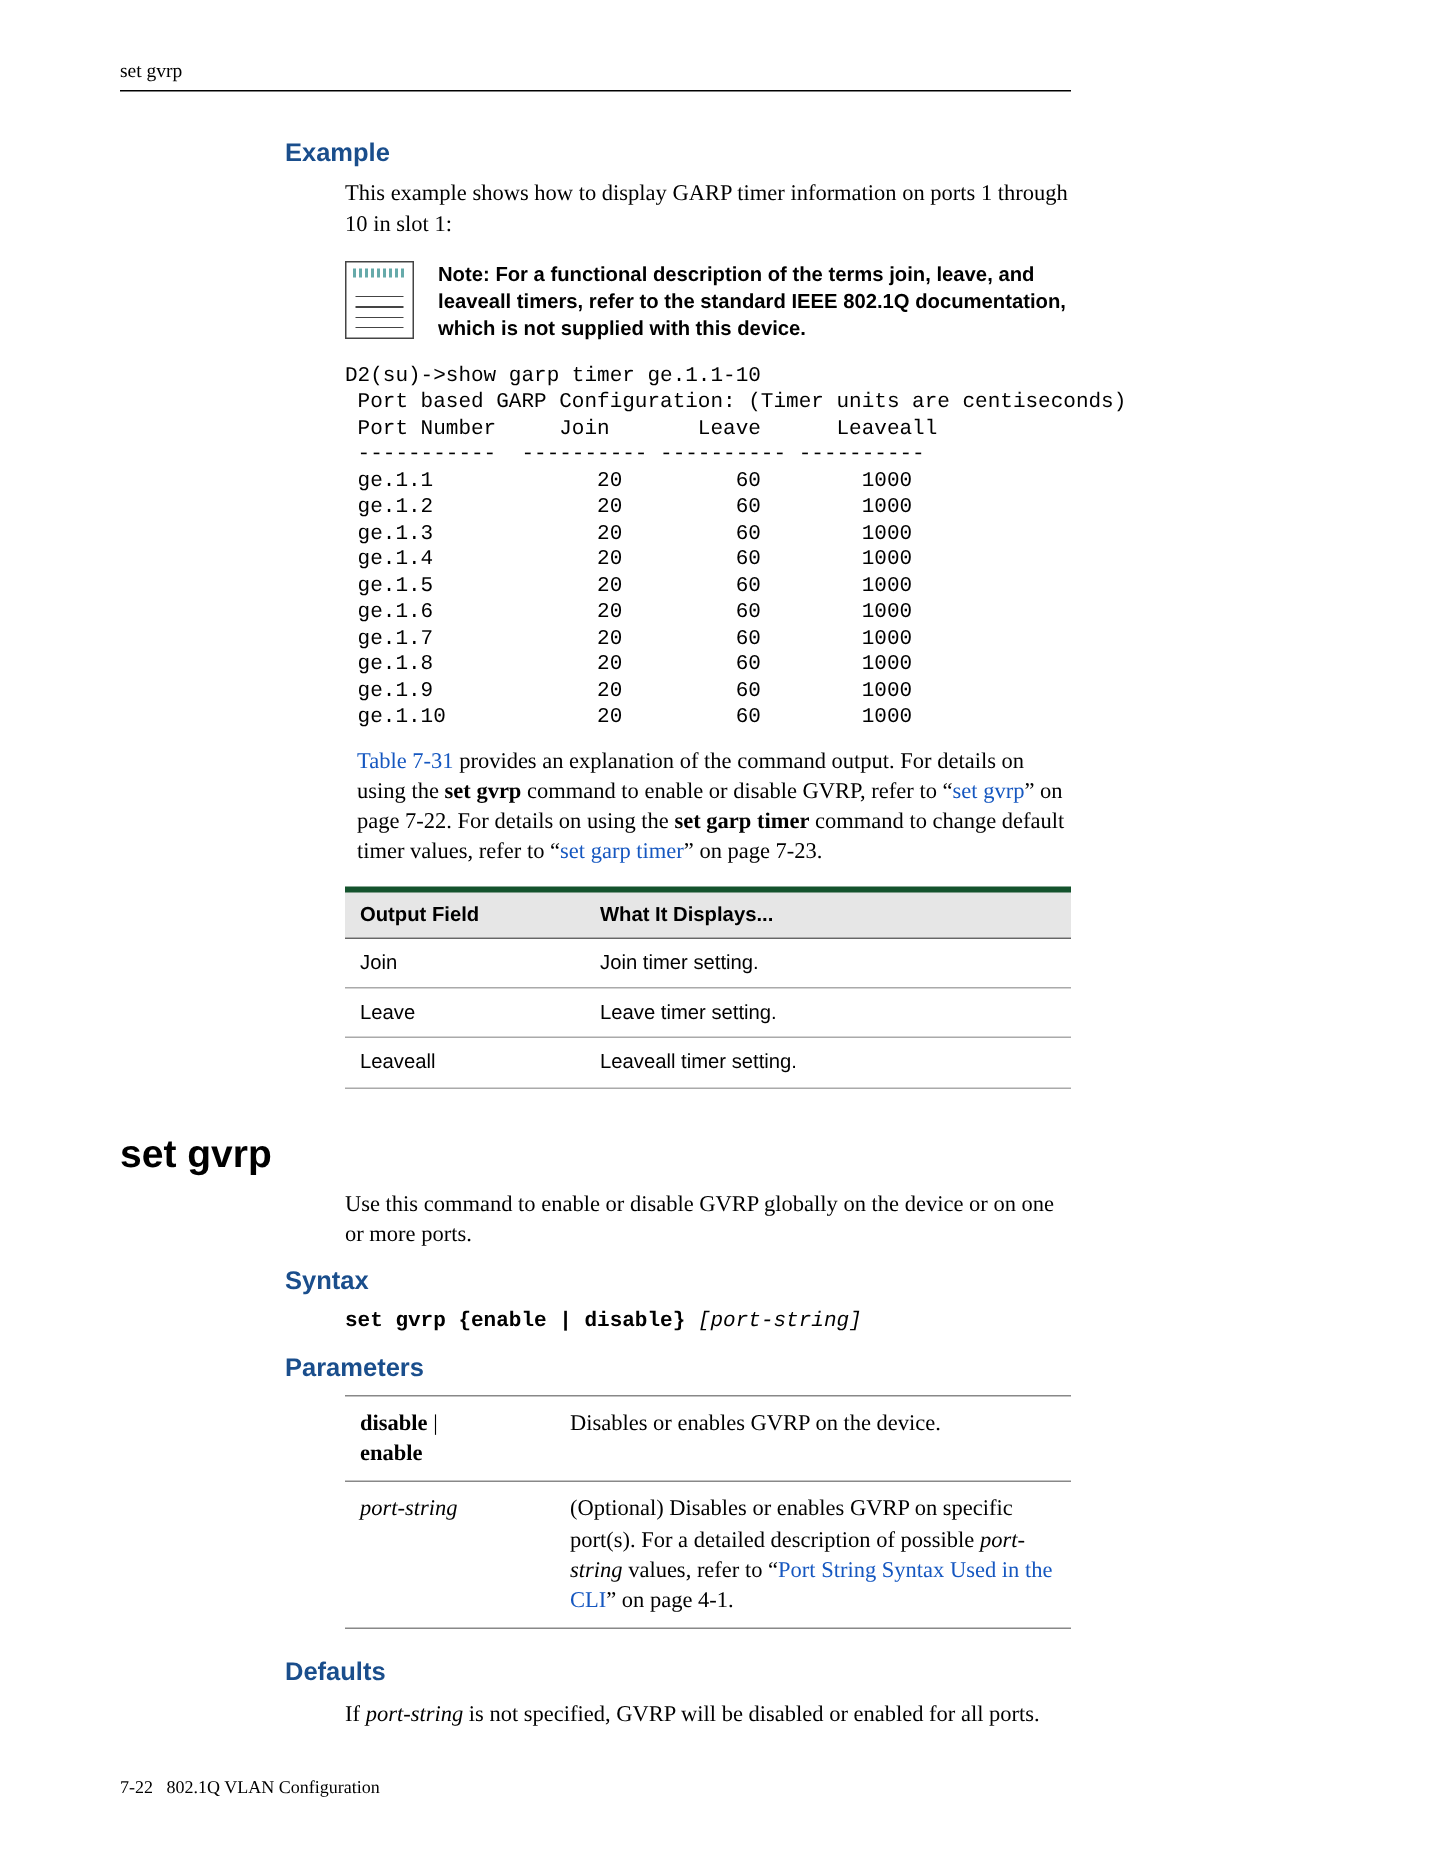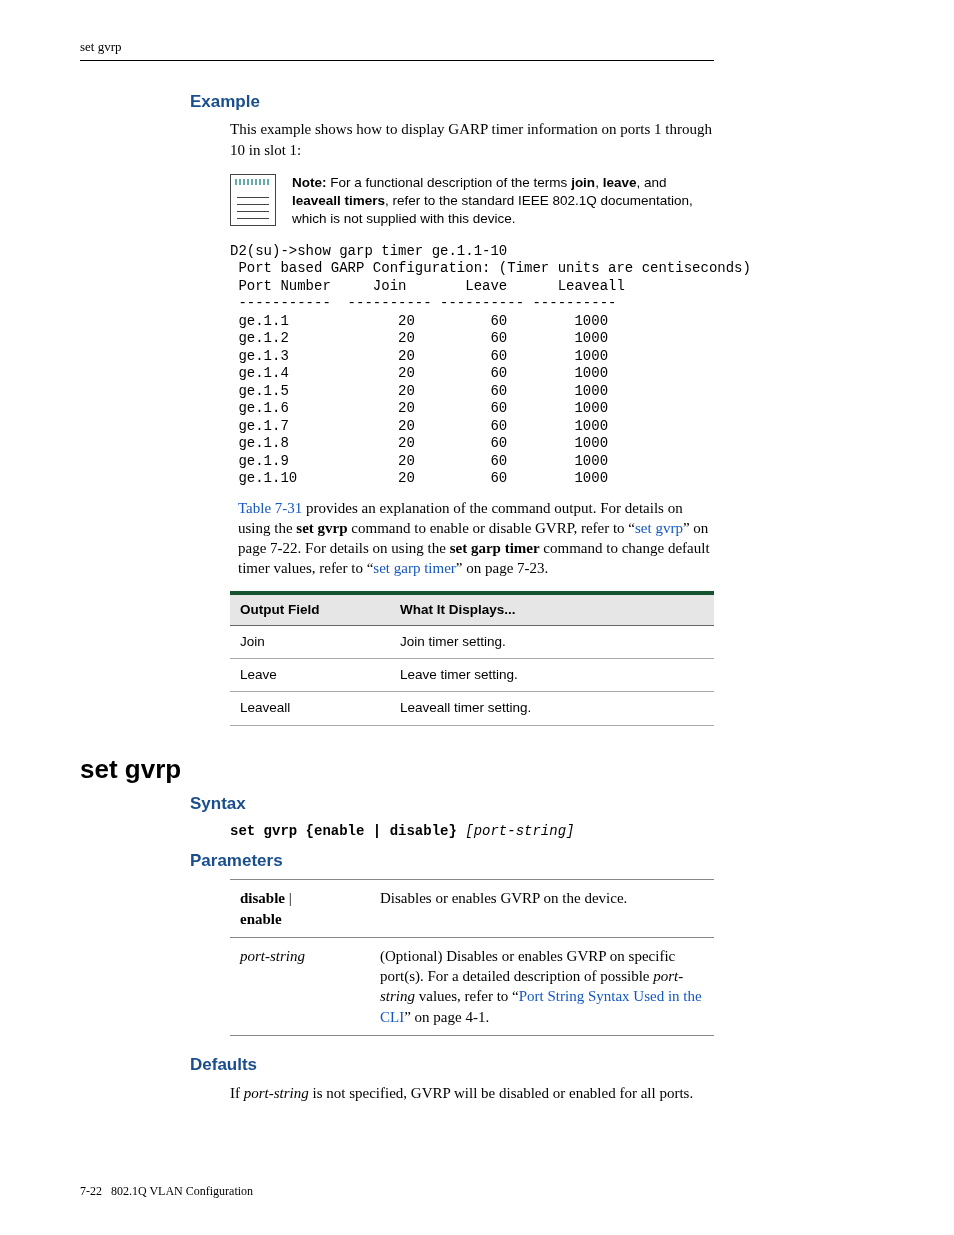--- a/index.html
+++ b/index.html
@@ -63,20 +63,21 @@
   .note-icon::after {
     content: "";
     position: absolute;
     left: 6px; right: 6px; top: 18px; bottom: 6px;
     background: repeating-linear-gradient(0deg, #444 0 1px, transparent 1px 7px);
   }
   .note-text {
     font-family: Arial, Helvetica, sans-serif;
     font-size: 13.5px;
     line-height: 1.35;
+    font-weight: bold;
   }
   pre.cli {
     font-family: "Courier New", monospace;
     font-size: 14px;
     margin: 8px 0 10px 40px;
     white-space: pre;
     line-height: 1.25;
   }
   .after-cli {
     margin: 8px 0 12px 48px;
@@ -206,20 +207,21 @@
           <td class="fld">Leaveall</td>
           <td>Leaveall timer setting.</td>
         </tr>
       </tbody>
     </table>
   </div>
 
   <h1 class="cmd">set gvrp</h1>
 
   <div class="content-indent">
+    <p class="body-p" style="margin-left:40px">Use this command to enable or disable GVRP globally on the device or on one or more ports.</p>
 
     <h3 class="sect">Syntax</h3>
     <code class="syntax">
       <span>set gvrp {enable | disable} </span><span class="opt">[port-string]</span>
     </code>
 
     <h3 class="sect">Parameters</h3>
     <table class="params">
       <tbody>
           <tr>

